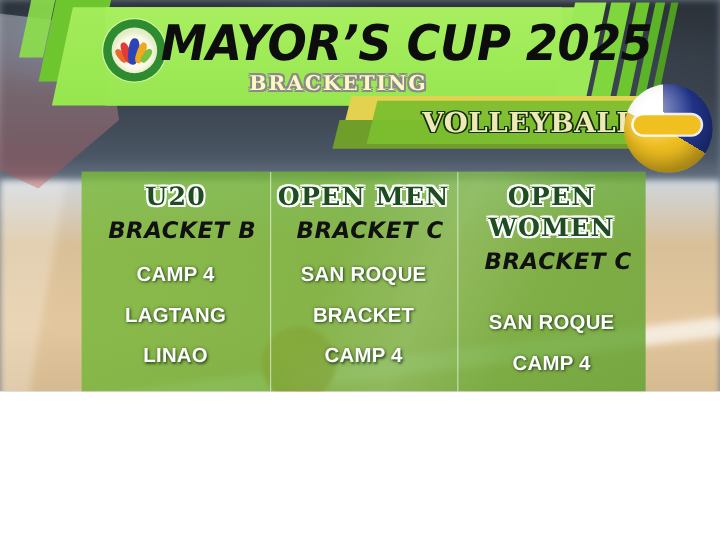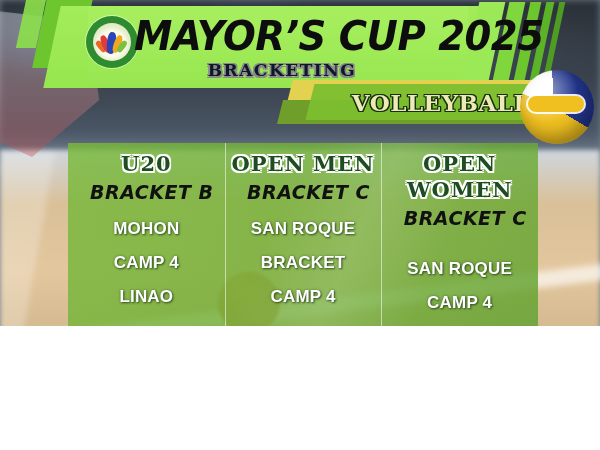--- a/index.html
+++ b/index.html
@@ -63,21 +63,21 @@
   .lf3{left:28px;top:19px;width:7px;height:18px;background:#f0a81e;transform:rotate(20deg);}
   .lf4{left:12px;top:24px;width:6px;height:13px;background:#e8692a;transform:rotate(-38deg);}
   .lf5{left:33px;top:24px;width:6px;height:13px;background:#7ac043;transform:rotate(36deg);}
 
   .title{position:absolute;left:134px;top:13px;width:330px;height:46px;line-height:46px;
     font-family:"DejaVu Sans",sans-serif;font-weight:bold;font-style:italic;
     font-size:41px;letter-spacing:-.5px;color:#0d0d0d;white-space:nowrap;
     transform:scaleX(.94);transform-origin:left center;}
   .subtitle{position:absolute;left:192px;top:58px;width:180px;height:24px;line-height:24px;
     text-align:center;font-family:"DejaVu Serif",serif;font-weight:bold;font-size:17px;
-    letter-spacing:1.5px;color:#0f172a;
+    letter-spacing:1.5px;color:#fef9c3;
     text-shadow:-1.5px 0 #8a8a8a,1.5px 0 #8a8a8a,0 -1.5px #8a8a8a,0 1.5px #8a8a8a,
                 -1.5px -1.5px #8a8a8a,1.5px 1.5px #8a8a8a,1.5px -1.5px #8a8a8a,-1.5px 1.5px #8a8a8a;}
 
   
   .vb-wrap{position:absolute;left:280px;top:78px;width:320px;height:56px;}
   .vb-y{position:absolute;left:10px;top:2px;width:290px;height:22px;background:#e2d24f;transform:skewX(-14deg);}
   .vb-o{position:absolute;left:0px;top:22px;width:285px;height:24px;background:#6f9e2a;transform:skewX(-14deg);}
   .vb-g{position:absolute;left:30px;top:6px;width:255px;height:36px;background:#7cbf2f;transform:skewX(-14deg);opacity:.95;}
   .vb-text{position:absolute;left:36px;top:8px;width:250px;height:34px;line-height:34px;text-align:center;
     font-family:"DejaVu Serif",serif;font-weight:bold;font-size:23px;letter-spacing:.5px;color:#efe9b8;
@@ -161,22 +161,22 @@
     </div>
   </div>
 
   <div class="panel">
     <div class="panel-sheen"></div>
 
     <div class="col c1">
       <div class="cat">U20</div>
       <div class="brk">BRACKET B</div>
       <div class="teams">
-        <div class="team">MOHON</div>
         <div class="team">CAMP 4</div>
+        <div class="team">LAGTANG</div>
         <div class="team">LINAO</div>
       </div>
     </div>
 
     <div class="col c2">
       <div class="cat">OPEN MEN</div>
       <div class="brk">BRACKET C</div>
       <div class="teams">
         <div class="team">SAN ROQUE</div>
         <div class="team">BRACKET</div>

